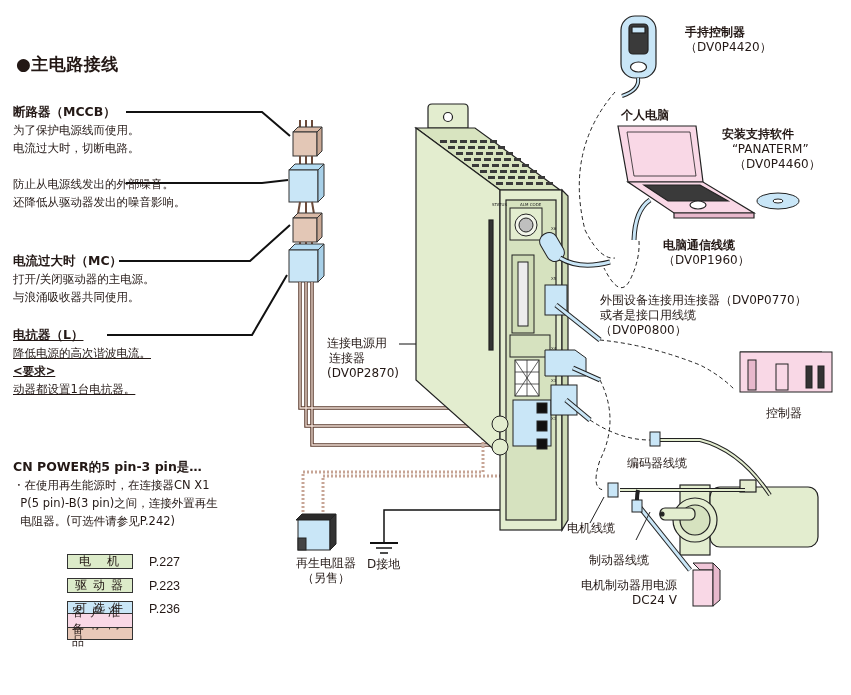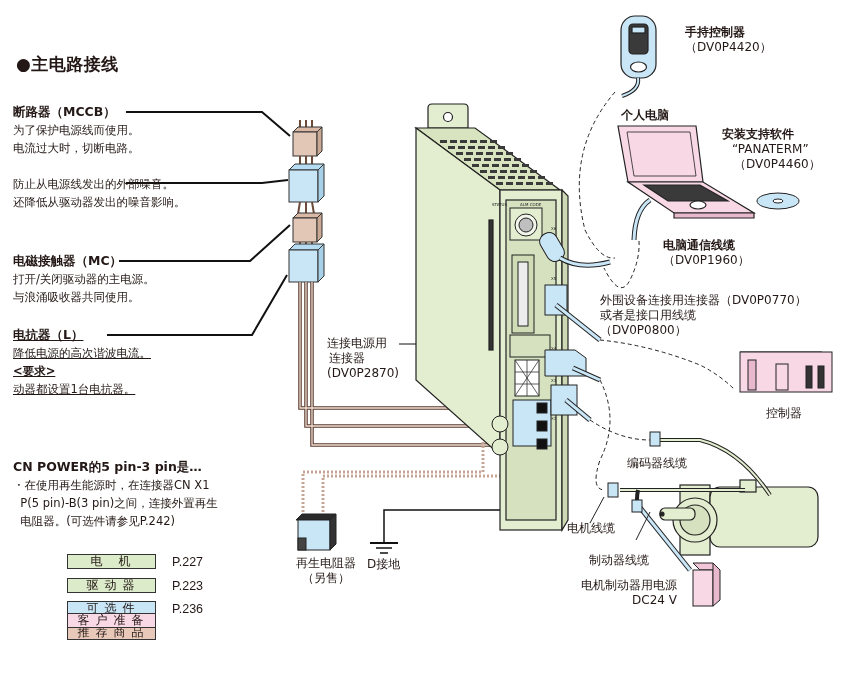--- a/index.html
+++ b/index.html
@@ -5,21 +5,21 @@
     html, body { margin: 0; padding: 0; background: #ffffff; }
     body { width: 851px; height: 695px; position: relative; overflow: hidden;
            font-family: "DejaVu Sans", "Liberation Sans", sans-serif; color: #231815; }
     .abs { position: absolute; }
     .title { left: 16px; top: 53px; font-size: 17px; font-weight: bold; letter-spacing: 0.5px; text-align: center; }
     .sec-head { font-size: 12.5px; font-weight: bold; white-space: nowrap; }
     .sec-line { font-size: 11.5px; line-height: 18px; white-space: nowrap; }
     .lbl { font-size: 12px; line-height: 15px; white-space: nowrap; }
     .lbl-b { font-size: 12px; font-weight: bold; line-height: 15px; white-space: nowrap; }
     .legend-row { position: absolute; left: 67px; height: 17px; display: flex; align-items: center; }
-    .legend-box { width: 89px; height: 15px; border: 1px solid #333; font-size: 12px; letter-spacing: 6px;
+    .legend-box { width: 66px; height: 15px; border: 1px solid #333; font-size: 12px; letter-spacing: 6px;
                   display: flex; align-items: center; justify-content: center; padding-left: 4px; box-sizing: border-box; }
     .legend-page { margin-left: 16px; font-size: 12.5px; font-family: "Liberation Sans", sans-serif; }
     svg { position: absolute; left: 0; top: 0; }
   </style>
 </head>
 <body>
 
 <svg width="851" height="695" viewBox="0 0 851 695">
 
   <g stroke="#111" stroke-width="2" fill="none">
@@ -333,21 +333,21 @@
   <div class="sec-line">为了保护电源线而使用。</div>
   <div class="sec-line">电流过大时，切断电路。</div>
 </div>
 
 <div class="abs" style="left:13px; top:175px;">
   <div class="sec-line">防止从电源线发出的外部噪音。</div>
   <div class="sec-line">还降低从驱动器发出的噪音影响。</div>
 </div>
 
 <div class="abs" style="left:13px; top:253px;">
-  <div class="sec-head">电磁接触器（MC）</div>
+  <div class="sec-head">电流过大时（MC）</div>
   <div class="sec-line">打开/关闭驱动器的主电源。</div>
   <div class="sec-line">与浪涌吸收器共同使用。</div>
 </div>
 
 <div class="abs" style="left:13px; top:327px;text-decoration:underline;">
   <div class="sec-head">电抗器（L）</div>
   <div class="sec-line">降低电源的高次谐波电流。</div>
   <div class="sec-line" style="font-weight:bold;">&lt;要求&gt;</div>
   <div class="sec-line">动器都设置1台电抗器。</div>
 </div>

